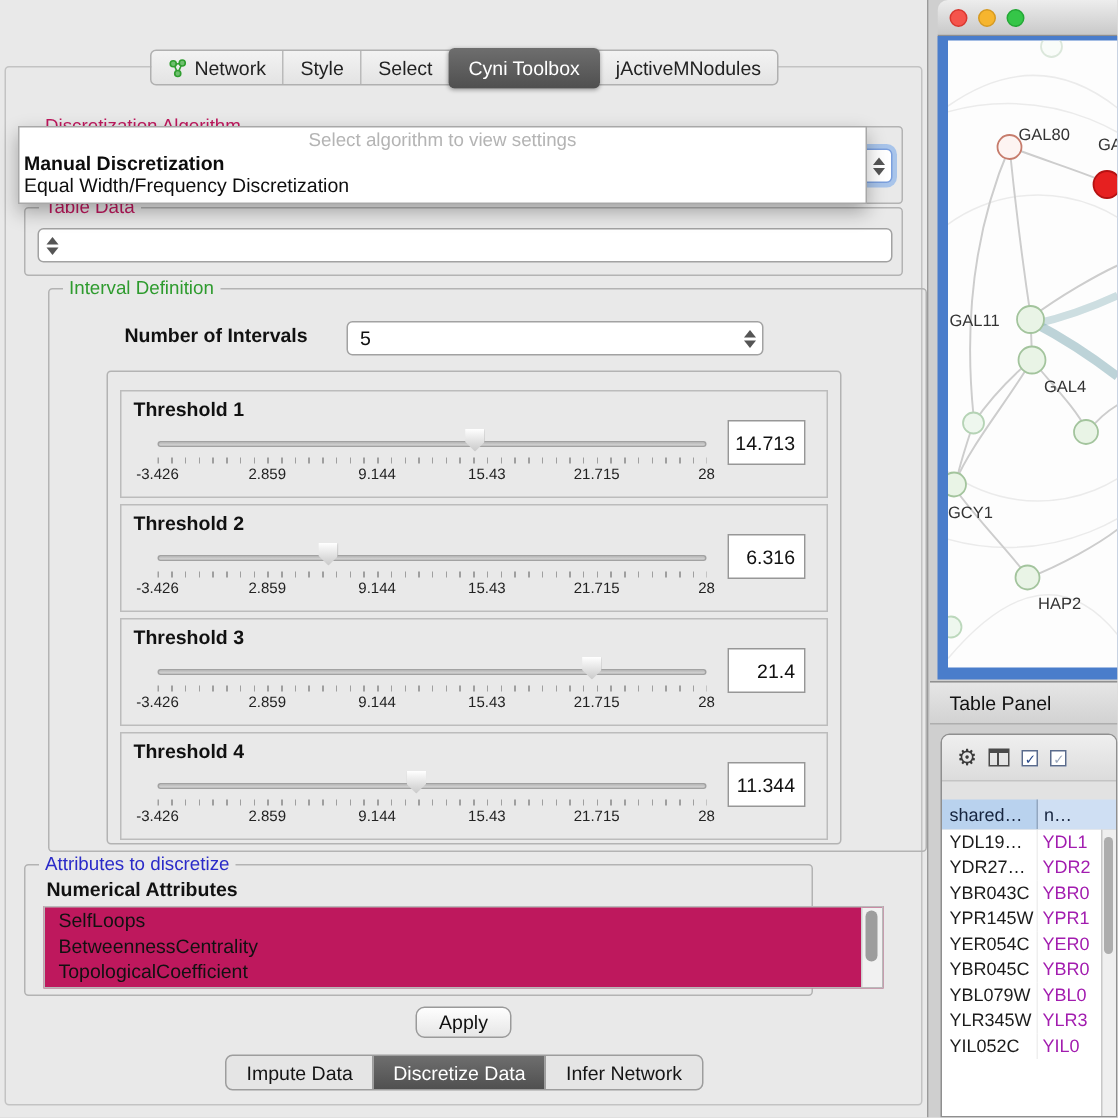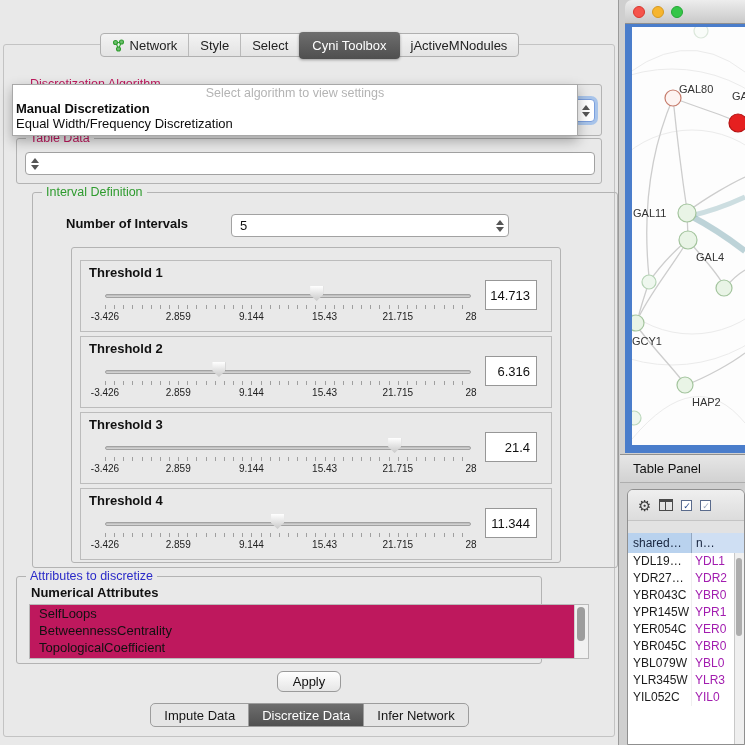--- a/index.html
+++ b/index.html
@@ -42,21 +42,21 @@
   
   #algo-popup{position:absolute;left:12px;top:84px;width:566px;background:#fff;border:1px solid #a8a8a8;
               box-shadow:0 5px 12px rgba(0,0,0,.3);z-index:5;padding:1px 0 4px 0;box-sizing:border-box;}
   .popup-hint{text-align:center;font-size:12.5px;color:#b4b4b4;line-height:15px;}
   .popup-item{font-size:13px;color:#0d0d0d;padding:0 3px;line-height:15px;}
   .popup-item.bold{font-weight:bold;}
   #tabledata-group{left:16px;top:138px;width:586px;height:46px;}
   #tabledata-combo{left:8px;top:13px;width:570px;}
   
   #interval-group{left:16px;top:192px;width:586px;height:376px;margin-left:16px;}
-  .niv-label{position:absolute;left:33px;top:23px;font-weight:bold;font-size:13px;}
+  .niv-label{position:absolute;left:50px;top:23px;font-weight:bold;font-size:13px;}
   #niv-combo{left:198px;top:21px;width:278px;}
   #thr-group{position:absolute;left:38px;top:54px;width:490px;height:316px;border:1px solid #b3b3b3;
              border-radius:3px;box-sizing:border-box;}
   .th-panel{position:absolute;left:8px;width:472px;height:72px;border:1px solid #bcbcbc;box-sizing:border-box;}
   .t0{top:12px}.t1{top:88px}.t2{top:164px}.t3{top:240px}
   .th-label{position:absolute;left:8px;top:4px;font-weight:bold;font-size:13px;}
   .th-value{position:absolute;right:14px;top:19px;width:52px;height:30px;background:#fff;border:1px solid #979797;
             font-size:13px;display:flex;align-items:center;justify-content:flex-end;padding-right:6px;box-sizing:border-box;}
   .slider{position:absolute;left:24px;top:24px;width:366px;height:42px;}
   .track{position:absolute;left:0;top:9px;width:100%;height:4px;background:linear-gradient(#b9b9b9,#d8d8d8);

